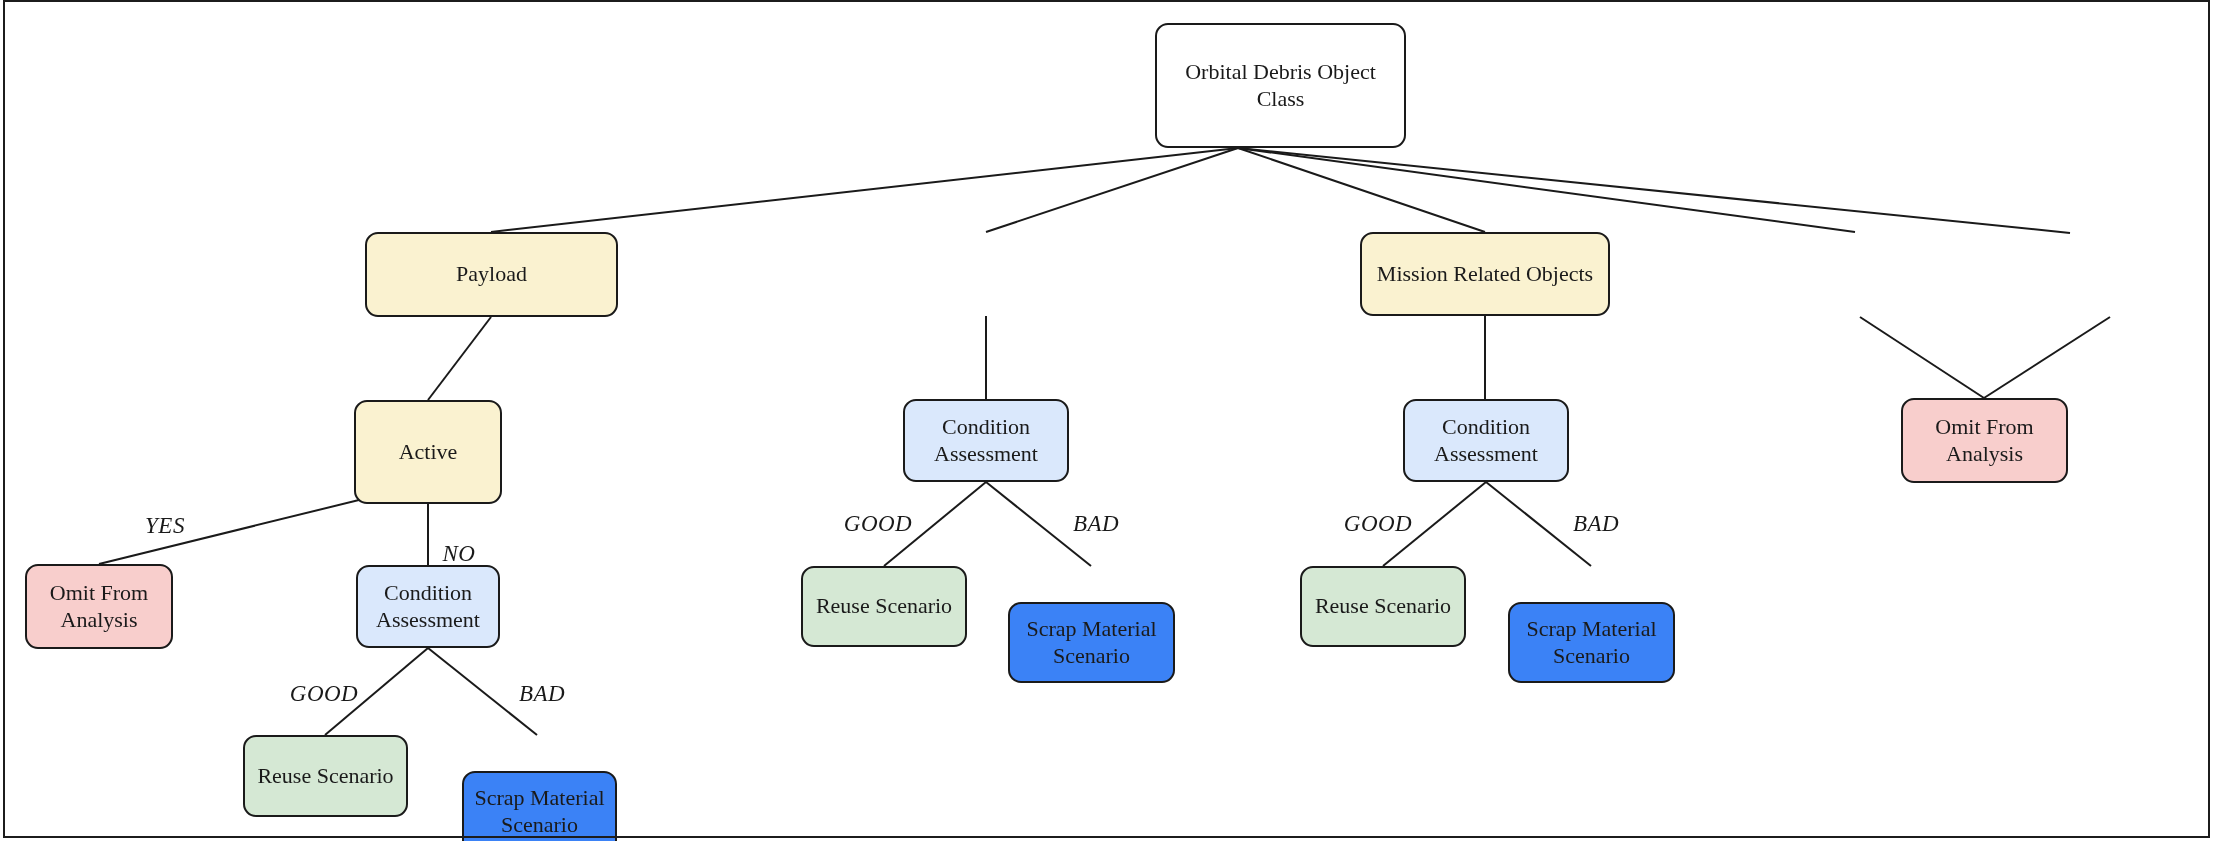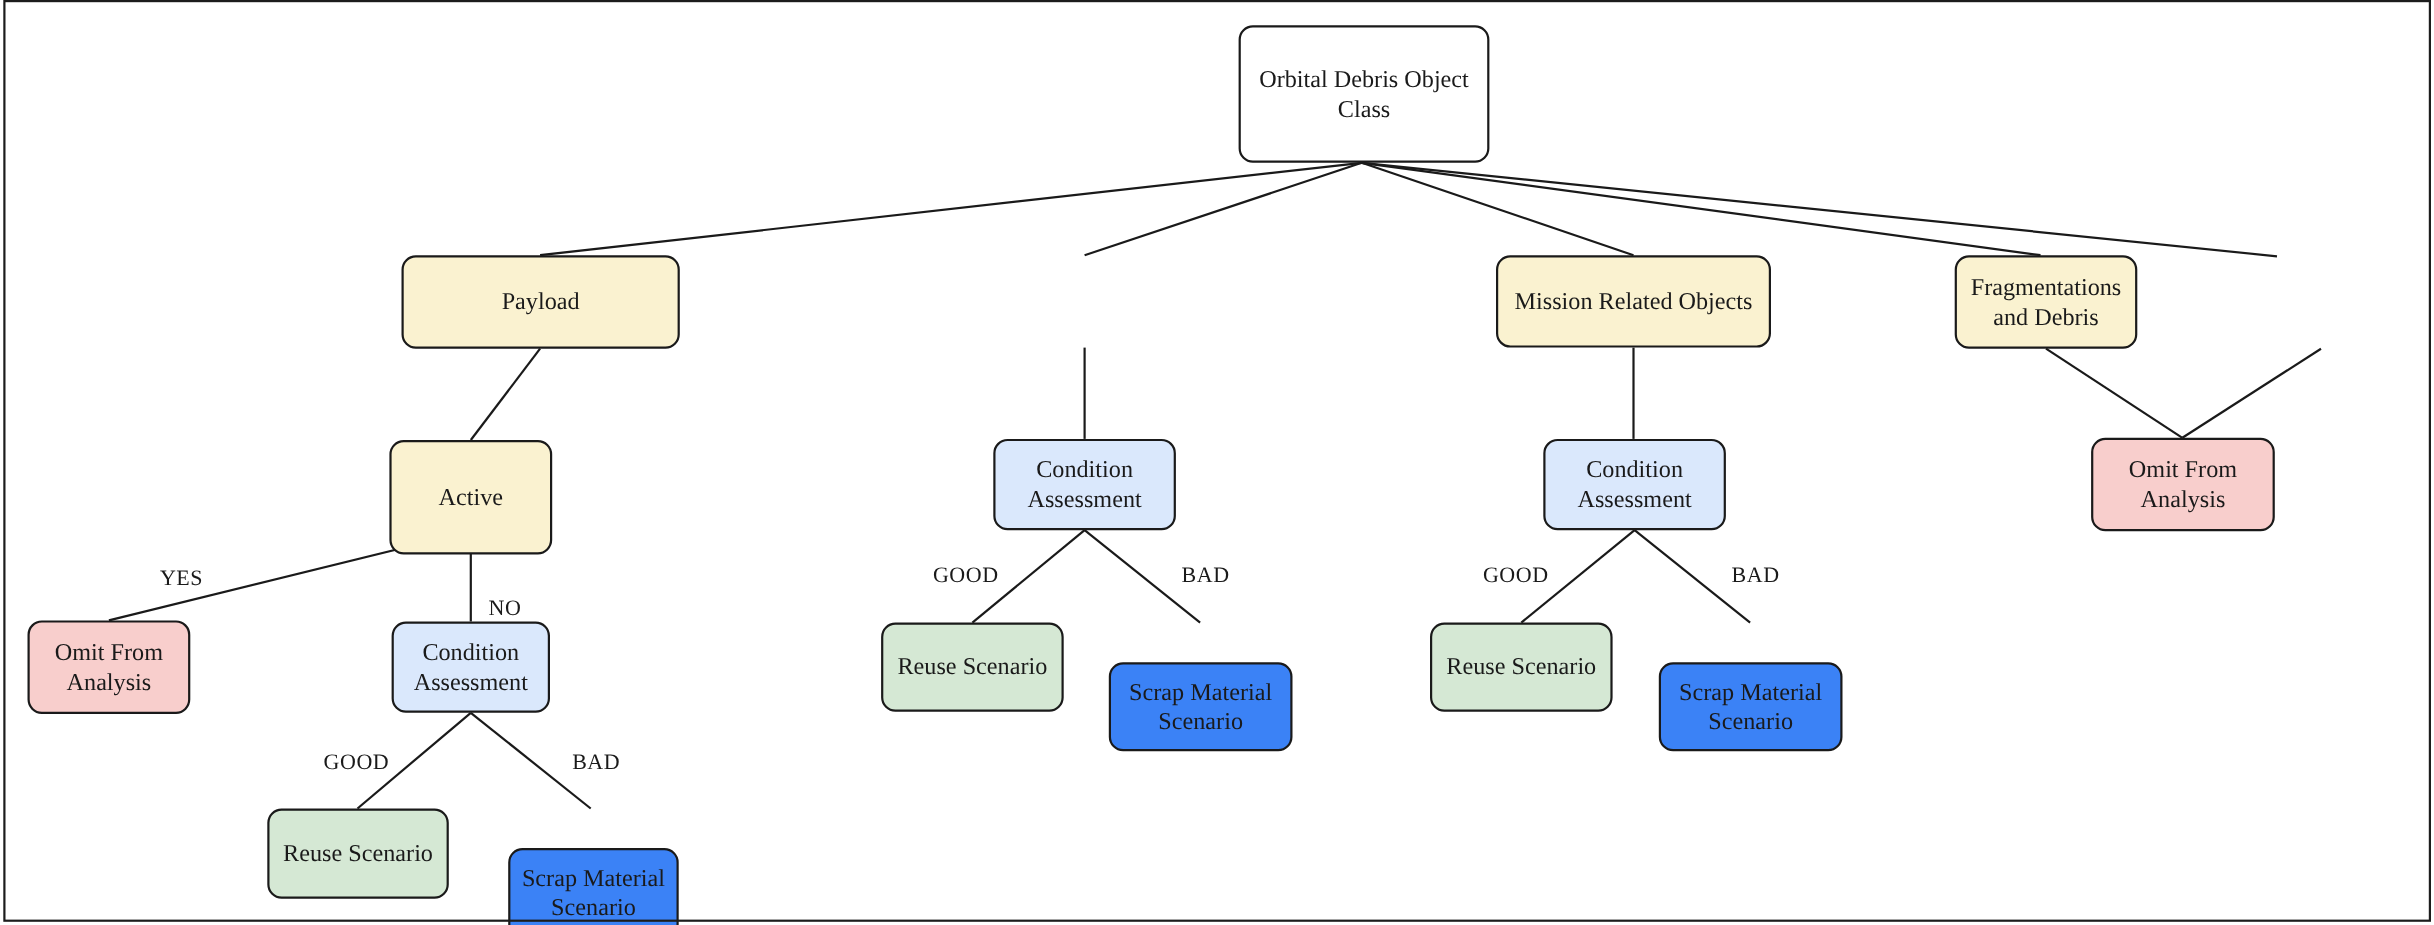--- a/index.html
+++ b/index.html
@@ -39,23 +39,24 @@
   }
   .n-class    { background: #ffffff; }
   .n-category { background: #faf2d0; }
   .n-assess   { background: #dae8fc; }
   .n-reuse    { background: #d5e8d4; }
   .n-scrap    { background: #3b82f6; margin-top: 36px; }
   .n-omit     { background: #f8cecc; }
   .edge-label {
     position: absolute;
     transform: translate(-50%, -50%);
-    font-size: 20px;
+    font-size: 23px;
     letter-spacing: 0.5px;
     white-space: nowrap;
+    font-style: italic;
   }
 </style>
 </head>
 <body>
 
 <div id="canvas">
 
   <svg id="edges" viewBox="0 0 2213 841">
     <line x1="1238" y1="148" x2="491" y2="232"></line>
     <line x1="1238" y1="148" x2="986" y2="232"></line>
@@ -70,25 +71,24 @@
     <line x1="986" y1="316" x2="986" y2="399"></line>
     <line x1="986" y1="482" x2="884" y2="566"></line>
     <line x1="986" y1="482" x2="1091" y2="566"></line>
     <line x1="1485" y1="316" x2="1485" y2="399"></line>
     <line x1="1486" y1="482" x2="1383" y2="566"></line>
     <line x1="1486" y1="482" x2="1591" y2="566"></line>
     <line x1="1860" y1="317" x2="1984" y2="398"></line>
     <line x1="2110" y1="317" x2="1984" y2="398"></line>
   </svg>
 
-  <div class="node n-class" style="left:1126px; top:23px;  width:228px; height:125px;">Orbital Debris Object Class</div>
+  <div class="node n-class" style="left:1155px; top:23px;  width:251px; height:125px;">Orbital Debris Object Class</div>
 
   <div class="node n-category" style="left:365px;  top:232px; width:253px; height:85px;">Payload</div>
   <div class="node n-category" style="left:1360px; top:232px; width:250px; height:84px;">Mission Related Objects</div>
-  <div class="node n-category" style="left:1777px; top:232px; width:166px; height:85px;">Fragmentations and Debris</div>
 
   <div class="node n-category" style="left:354px;  top:400px; width:148px; height:104px;">Active</div>
   <div class="node n-omit" style="left:25px;   top:564px; width:148px; height:85px;">Omit From Analysis</div>
   <div class="node n-assess" style="left:356px;  top:565px; width:144px; height:83px;">Condition Assessment</div>
   <div class="node n-reuse" style="left:243px;  top:735px; width:165px; height:82px;">Reuse Scenario</div>
   <div class="node n-scrap" style="left:462px;  top:735px; width:155px; height:82px;">Scrap Material Scenario</div>
 
   <div class="node n-assess" style="left:903px;  top:399px; width:166px; height:83px;">Condition Assessment</div>
   <div class="node n-reuse" style="left:801px;  top:566px; width:166px; height:81px;">Reuse Scenario</div>
   <div class="node n-scrap" style="left:1008px; top:566px; width:167px; height:81px;">Scrap Material Scenario</div>

